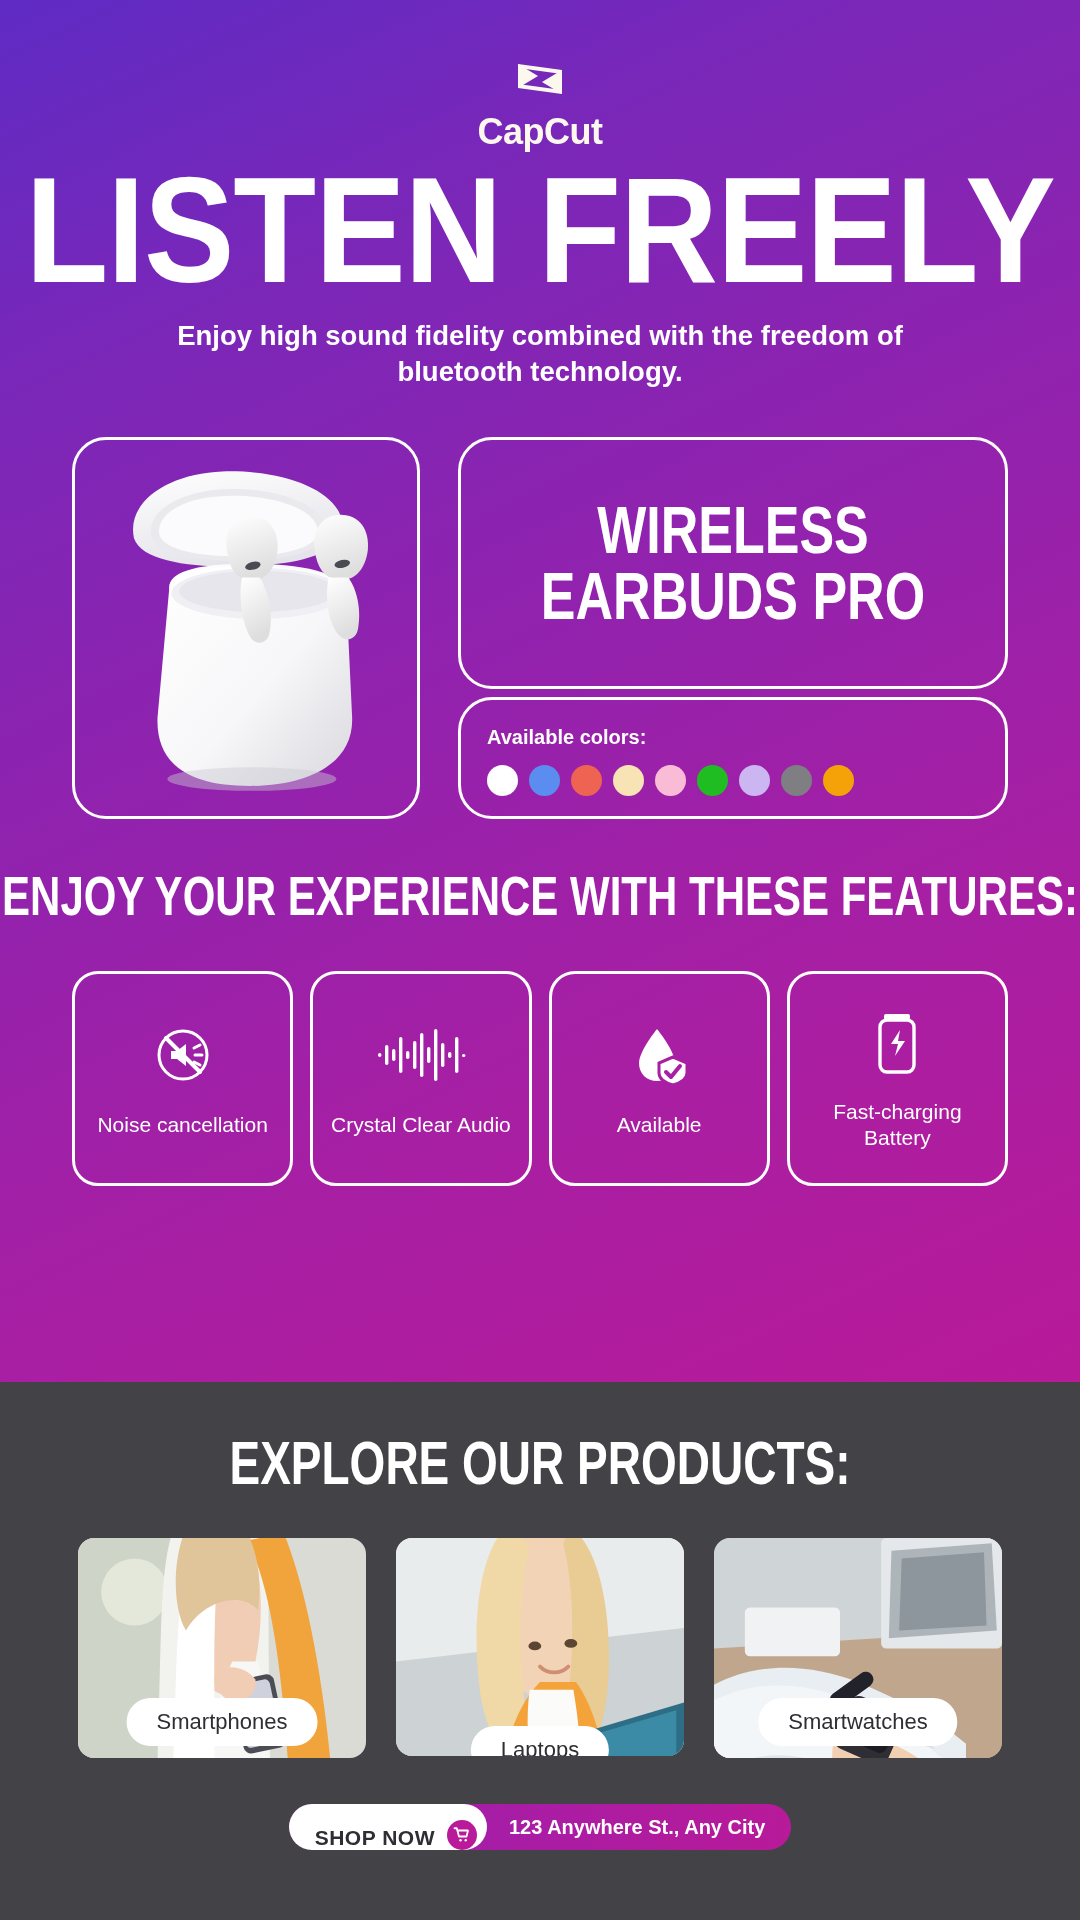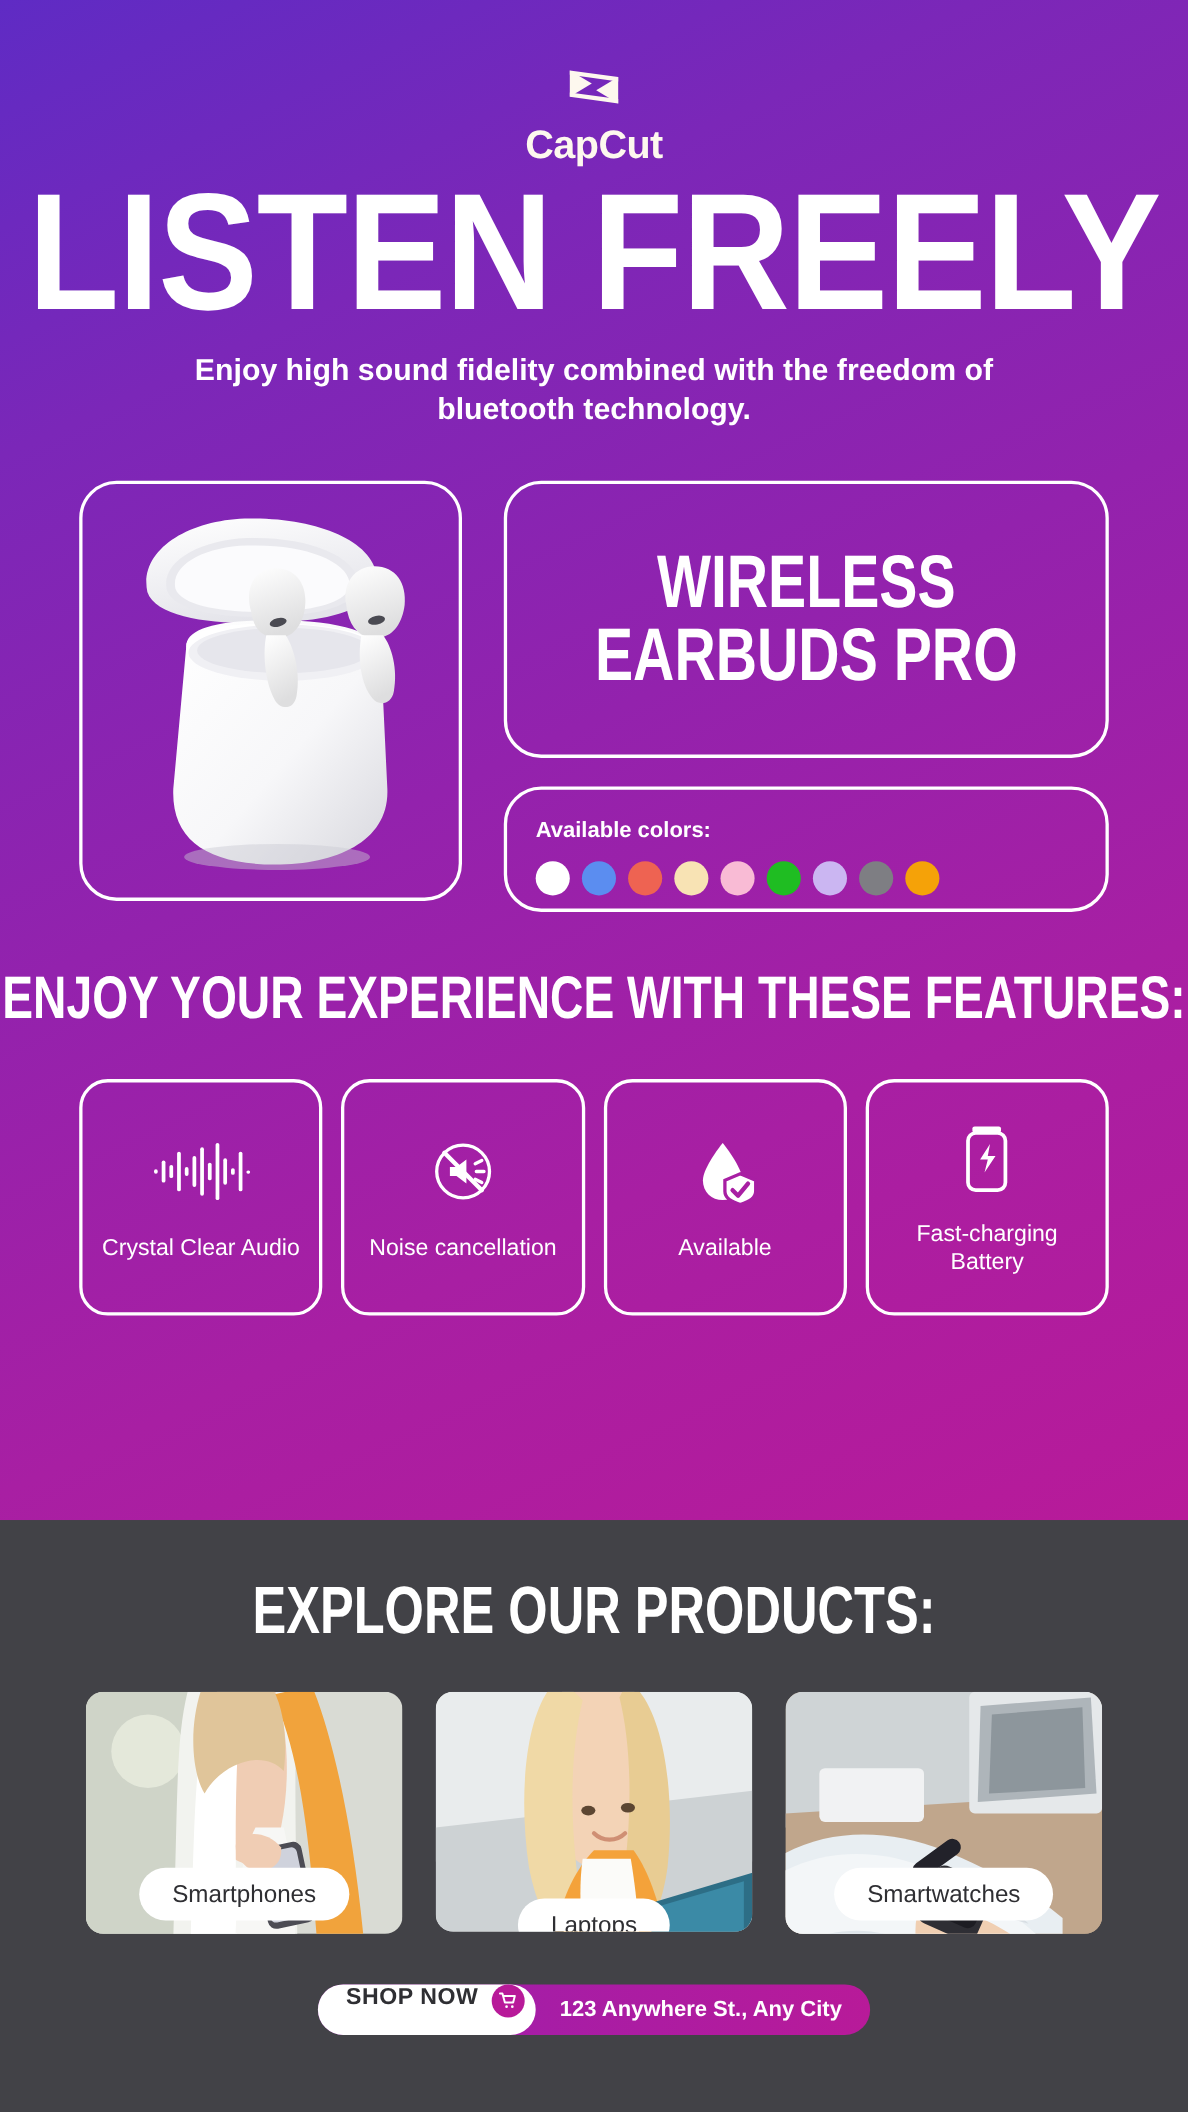--- a/index.html
+++ b/index.html
@@ -60,21 +60,21 @@
     margin:46px 72px 0;
   }
   .photo-card {
     width:348px; height:382px;
     border:3px solid #ffffff;
     border-radius:34px;
     position:relative;
     overflow:hidden;
     flex:none;
   }
-  .right-col { flex:1; display:flex; flex-direction:column; gap:26px; }
+  .right-col { flex:1; display:flex; flex-direction:column; gap:8px; }
   .title-card {
     height:252px;
     border:3px solid #ffffff;
     border-radius:34px;
     display:flex; flex-direction:column;
     align-items:center; justify-content:center;
     gap:6px;
   }
   .title-card .ln {
     color:#ffffff;
@@ -163,21 +163,21 @@
     display:flex; align-items:center;
     background:linear-gradient(90deg,#9b1fae 0%,#b81a99 100%);
     border-radius:999px;
     height:46px;
     padding-right:26px;
   }
   .cta-left {
     background:#ffffff;
     border-radius:999px;
     height:46px;
-    display:flex; align-items:flex-start; gap:12px;
+    display:flex; align-items:flex-end; gap:12px;
     padding:0 10px 0 26px;
   }
   .cta-shop { color:#2f2f33; font-size:21px; font-weight:bold; letter-spacing:0.5px; }
   .cart-circle {
     width:30px; height:30px; border-radius:50%;
     background:#b81a99;
     display:flex; align-items:center; justify-content:center;
   }
   .cta-addr { color:#ffffff; font-size:20px; font-weight:bold; padding-left:22px; white-space:nowrap; }
 </style>
@@ -275,20 +275,32 @@
             <span class="sw" style="background:#7E7E83"></span>
             <span class="sw" style="background:#F5A208"></span>
           </div>
         </div>
       </div>
     </div>
 
     <div class="features-title">ENJOY YOUR EXPERIENCE WITH THESE FEATURES:</div>
 
     <div class="feature-row">
+
+      <div class="feature-card">
+        <div class="feature-icon">
+          <svg width="64" height="64" viewBox="0 0 64 64" fill="none" stroke="#ffffff" stroke-width="3">
+            <circle cx="32" cy="32" r="24"></circle>
+            <path d="M20 28 h6 l9 -7 v22 l-9 -7 h-6 z" fill="#ffffff" stroke="none"></path>
+            <path d="M43 25 l6 -3 M44 32 h7 M43 39 l6 3" stroke-width="3" stroke-linecap="round"></path>
+            <path d="M15 15 L49 49" stroke-width="4" stroke-linecap="round"></path>
+          </svg>
+        </div>
+        <div class="feature-label">Noise cancellation</div>
+      </div>
 
       <div class="feature-card">
         <div class="feature-icon">
           <svg width="90" height="64" viewBox="0 0 90 64">
             <g fill="#ffffff">
               <rect x="2" y="30" width="3.4" height="4" rx="1.7"></rect>
               <rect x="9" y="22" width="3.4" height="20" rx="1.7"></rect>
               <rect x="16" y="26" width="3.4" height="12" rx="1.7"></rect>
               <rect x="23" y="14" width="3.4" height="36" rx="1.7"></rect>
               <rect x="30" y="28" width="3.4" height="8" rx="1.7"></rect>
@@ -297,32 +309,20 @@
               <rect x="51" y="24" width="3.4" height="16" rx="1.7"></rect>
               <rect x="58" y="6" width="3.4" height="52" rx="1.7"></rect>
               <rect x="65" y="20" width="3.4" height="24" rx="1.7"></rect>
               <rect x="72" y="29" width="3.4" height="6" rx="1.7"></rect>
               <rect x="79" y="14" width="3.4" height="36" rx="1.7"></rect>
               <rect x="86" y="31" width="3.4" height="3" rx="1.5"></rect>
             </g>
           </svg>
         </div>
         <div class="feature-label">Crystal Clear Audio</div>
-      </div>
-
-      <div class="feature-card">
-        <div class="feature-icon">
-          <svg width="64" height="64" viewBox="0 0 64 64" fill="none" stroke="#ffffff" stroke-width="3">
-            <circle cx="32" cy="32" r="24"></circle>
-            <path d="M20 28 h6 l9 -7 v22 l-9 -7 h-6 z" fill="#ffffff" stroke="none"></path>
-            <path d="M43 25 l6 -3 M44 32 h7 M43 39 l6 3" stroke-width="3" stroke-linecap="round"></path>
-            <path d="M15 15 L49 49" stroke-width="4" stroke-linecap="round"></path>
-          </svg>
-        </div>
-        <div class="feature-label">Noise cancellation</div>
       </div>
 
       <div class="feature-card">
         <div class="feature-icon">
           <svg width="64" height="64" viewBox="0 0 64 64">
             <path d="M30 6 C30 6 12 28 12 40 C12 51 20 58 30 58 C40 58 48 51 48 40 C48 28 30 6 30 6 Z" fill="#ffffff"></path>
             <path d="M46 34 L60 40 L60 50 C60 56 53 60 46 62 C39 60 32 56 32 50 L32 40 Z" fill="#ffffff" stroke="#a81fa3" stroke-width="3"></path>
             <path d="M39 49 l5 5 l9 -11" fill="none" stroke="#a81fa3" stroke-width="4" stroke-linecap="round" stroke-linejoin="round"></path>
           </svg>
         </div>

